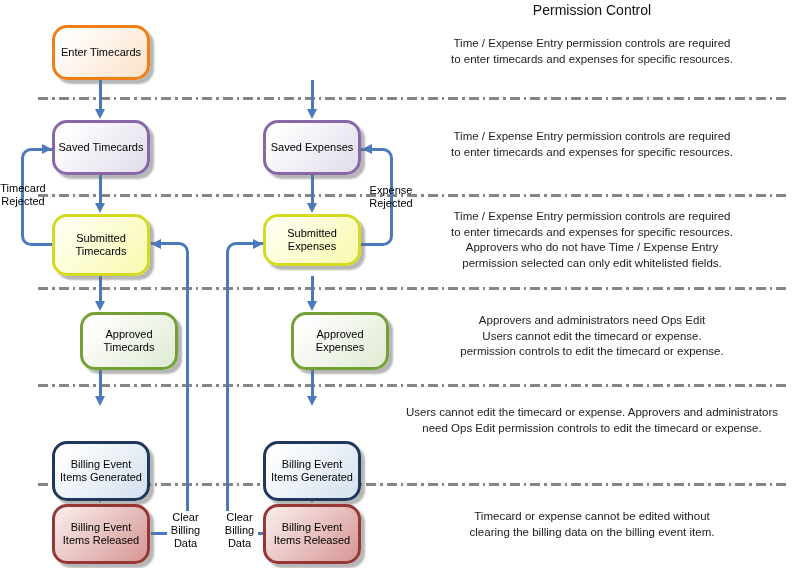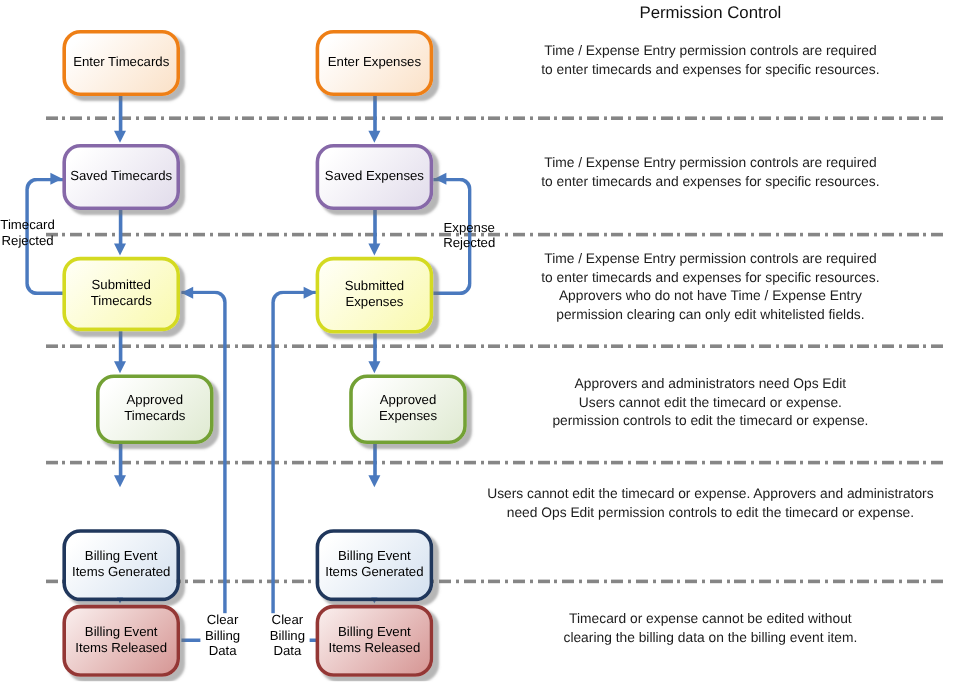--- a/index.html
+++ b/index.html
@@ -49,23 +49,22 @@
   <div class="divider" style="top:384px"></div>
   <div class="divider" style="top:483px"></div>
 
   <div class="box c-enter" style="left:52px;top:25px;height:55px">Enter Timecards</div>
   <div class="box c-saved" style="left:52px;top:120px;height:55px">Saved Timecards</div>
   <div class="box c-submitted" style="left:52px;top:214px;height:62px">Submitted Timecards</div>
   <div class="box c-approved" style="left:52px;top:312px;height:58px">Approved Timecards</div>
   <div class="box c-generated" style="left:52px;top:407px;height:60px">Billing Event Items Generated</div>
   <div class="box c-released" style="left:52px;top:504px;height:60px">Billing Event Items Released</div>
 
-  <div class="box c-enter" style="left:263px;top:25px;height:55px">Enter Expenses</div>
   <div class="box c-saved" style="left:263px;top:120px;height:55px">Saved Expenses</div>
-  <div class="box c-submitted" style="left:263px;top:214px;height:64px">Submitted Expenses</div>
+  <div class="box c-submitted" style="left:263px;top:214px;height:52px">Submitted Expenses</div>
   <div class="box c-approved" style="left:263px;top:312px;height:58px">Approved Expenses</div>
   <div class="box c-generated" style="left:263px;top:407px;height:60px">Billing Event Items Generated</div>
   <div class="box c-released" style="left:263px;top:504px;height:60px">Billing Event Items Released</div>
 
   <div class="vl" style="left:99px;top:80px;height:30px"></div>
   <div class="tri tri-down" style="left:95px;top:109px"></div>
   <div class="vl" style="left:99px;top:175px;height:29px"></div>
   <div class="tri tri-down" style="left:95px;top:203px"></div>
   <div class="vl" style="left:99px;top:276px;height:26px"></div>
   <div class="tri tri-down" style="left:95px;top:301px"></div>
@@ -109,21 +108,21 @@
     <div>to enter timecards and expenses for specific resources.</div>
   </div>
   <div class="ann" style="top:129px">
     <div>Time / Expense Entry permission controls are required</div>
     <div>to enter timecards and expenses for specific resources.</div>
   </div>
   <div class="ann" style="top:209px">
     <div>Time / Expense Entry permission controls are required</div>
     <div>to enter timecards and expenses for specific resources.</div>
     <div>Approvers who do not have Time / Expense Entry</div>
-    <div>permission clearing can only edit whitelisted fields.</div>
+    <div>permission selected can only edit whitelisted fields.</div>
   </div>
   <div class="ann" style="top:313px">
     <div>Approvers and administrators need Ops Edit</div>
     <div>Users cannot edit the timecard or expense.</div>
     <div>permission controls to edit the timecard or expense.</div>
   </div>
   <div class="ann" style="top:405px">
     <div>Users cannot edit the timecard or expense. Approvers and administrators</div>
     <div>need Ops Edit permission controls to edit the timecard or expense.</div>
   </div>

